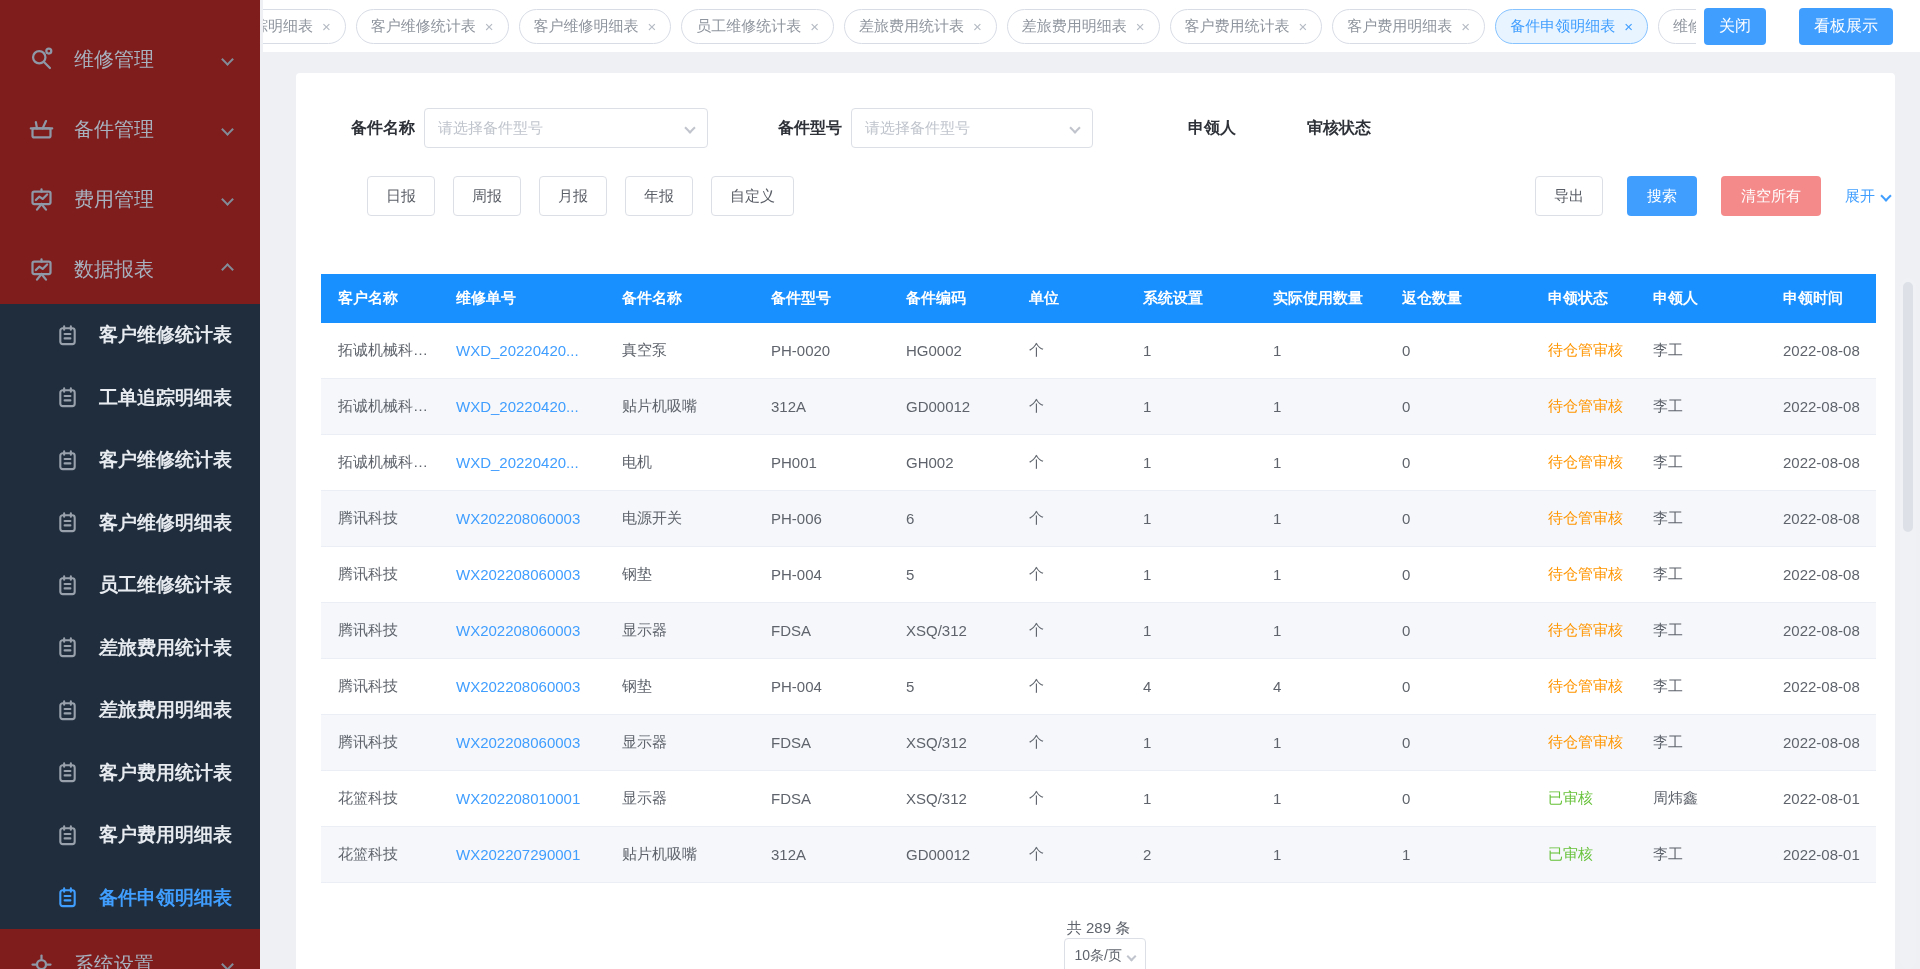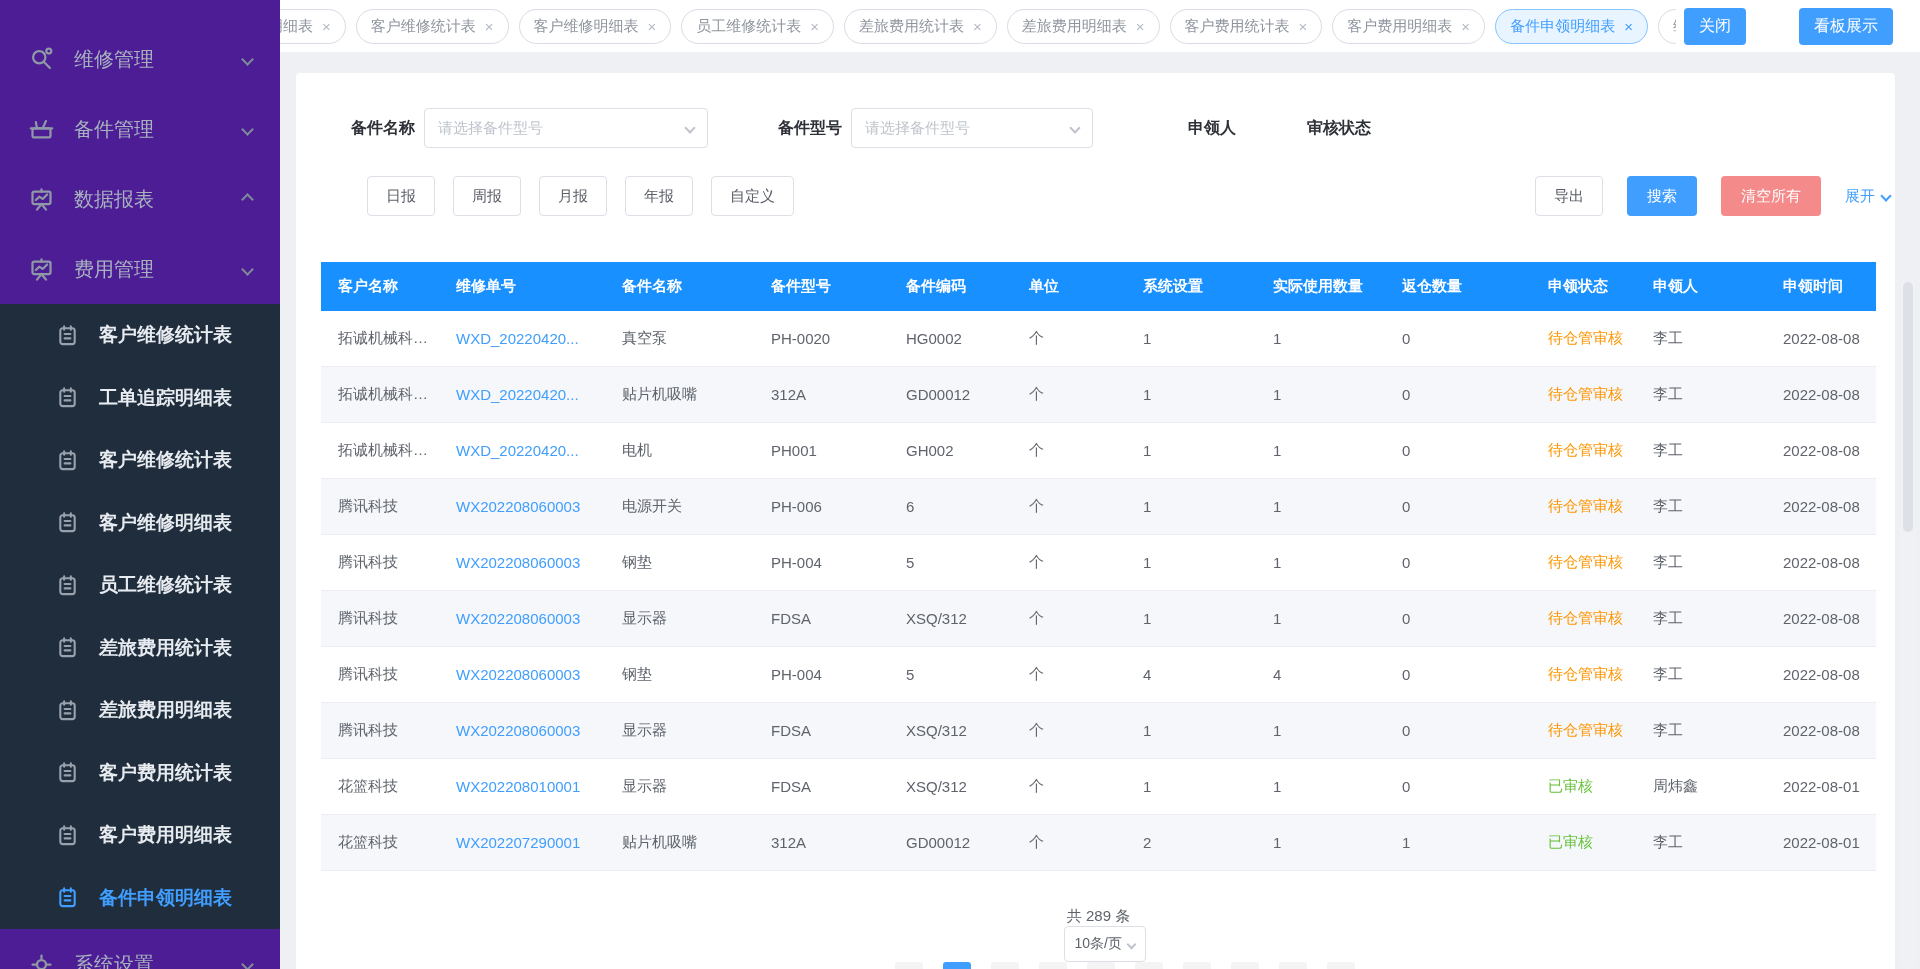--- a/index.html
+++ b/index.html
@@ -1,20 +1,20 @@
 <!DOCTYPE html>
 <html><head>
 <meta charset="utf-8">
 <style>
   * { margin:0; padding:0; box-sizing:border-box; }
   html,body { width:1920px; height:969px; overflow:hidden; }
   body { position:relative; background:#eef0f4; font-family:"Liberation Sans",sans-serif; }
 
   
-  .sidebar { position:absolute; left:0; top:0; width:280px; height:969px; background:#4c1d95; overflow:hidden; z-index:5; }
+  .sidebar { position:absolute; left:0; top:0; width:260px; height:969px; background:#7f1d1d; overflow:hidden; z-index:5; }
   .side-inner { margin-top:-46px; }
   .menu-item { height:70px; display:flex; align-items:center; padding-left:28px; color:#a8b2bf; font-size:20px; position:relative; cursor:pointer; }
   .menu-item .mi-icon { width:27px; height:27px; margin-right:19px; flex:none; color:#8f98a6; }
   .menu-item .chev { position:absolute; right:28px; }
   .submenu { background:#1f2d3d; }
   .sub-item { height:62.5px; display:flex; align-items:center; padding-left:56px; color:#e8ecf1; font-weight:700; font-size:19px; cursor:pointer; }
   .sub-item .si-icon { width:23px; height:23px; margin-right:20px; flex:none; color:#99a1ac; }
   .sub-item.active { color:#409eff; }
   .sub-item.active .si-icon { color:#409eff; }
   .chev { width:9px; height:9px; border-right:2px solid #828c99; border-bottom:2px solid #828c99; display:inline-block; }
@@ -26,21 +26,21 @@
 
   
   .main { position:absolute; left:263px; top:0; right:0; height:100%; }
   .tabbar { height:52px; background:#fff; display:flex; align-items:center; position:relative; overflow:hidden; }
   .tabs { display:flex; align-items:center; gap:10px; }
   .tab { height:35px; border:1px solid #d8dce5; border-radius:18px; display:flex; align-items:center; padding:0 14px; color:#8f959e; font-size:15px; white-space:nowrap; background:#fff; cursor:pointer; flex:none; }
   .tab .x { margin-left:9px; color:#b4bac3; font-size:15px; line-height:1; cursor:pointer; }
   .tab.active { background:#e8f4ff; border-color:#86c3ff; color:#409eff; }
   .tab.active .x { color:#409eff; }
   .tab.clipped { margin-left:-70px; }
-  .tab-actions { position:absolute; right:27px; top:8px; display:flex; gap:53px; background:#fff; padding-left:8px; }
+  .tab-actions { position:absolute; right:27px; top:8px; display:flex; gap:33px; background:#fff; padding-left:8px; }
   .btn-primary { background:#409eff; color:#fff; border:none; height:37px; border-radius:4px; padding:0 15px; font-size:16px; cursor:pointer; font-family:inherit; }
 
   
   .card { position:absolute; left:33px; top:73px; width:1599px; bottom:-20px; background:#fff; border-radius:4px; padding:0 19px 0 25px; }
 
   .filters { display:flex; align-items:center; margin-top:35px; margin-right:-14px; }
   .fgroup { display:flex; align-items:center; }
   .flabel { font-size:16px; font-weight:600; color:#2e3238; margin-right:9px; white-space:nowrap; }
   .fselect { height:40px; border:1px solid #dcdfe6; border-radius:4px; display:flex; align-items:center; justify-content:space-between; padding:0 13px; color:#bfc4cc; font-size:15px; background:#fff; cursor:pointer; }
 
@@ -48,21 +48,21 @@
   .periods { display:flex; gap:18px; margin-left:46px; }
   .pbtn { height:40px; min-width:68px; padding:0 18px; border:1px solid #dcdfe6; border-radius:4px; background:#fff; color:#5a5e66; font-size:15px; cursor:pointer; font-family:inherit; }
   .tright { margin-left:auto; display:flex; align-items:center; gap:24px; }
   .btn { height:40px; border:none; border-radius:4px; padding:0 20px; font-size:15px; color:#fff; cursor:pointer; font-family:inherit; }
   .btn.search { background:#409eff; }
   .btn.clear { background:#f48a8a; }
   .expand { display:flex; align-items:center; gap:7px; color:#409eff; font-size:15px; cursor:pointer; }
   .expand .chev { width:8px; height:8px; }
 
   
-  .table { margin-top:46px; width:1555px; }
+  .table { margin-top:58px; width:1555px; }
   .thead { display:flex; align-items:center; background:#1890ff; height:49px; }
   .th { color:#fff; font-weight:700; font-size:15px; padding-left:17px; flex:none; white-space:nowrap; overflow:hidden; }
   .trow { display:flex; align-items:center; height:56px; border-bottom:1px solid #ebeef5; background:#fff; }
   .trow.stripe { background:#f5f7fa; }
   .cell { font-size:15px; color:#5f646c; padding-left:17px; flex:none; white-space:nowrap; overflow:hidden; text-overflow:ellipsis; }
   .cell.link { color:#409eff; cursor:pointer; }
 
   
   .pagination { display:flex; align-items:center; margin-top:36px; font-size:15px; color:#5f646c;flex-direction:column; }
   .psize { width:82px; height:36px; border:1px solid #dcdfe6; border-radius:4px; display:flex; align-items:center; justify-content:space-between; padding:0 10px; margin-left:12px; color:#5f646c; font-size:14px; cursor:pointer; }
@@ -121,35 +121,35 @@
       <div class="menu-item">
         <div class="mi-icon">
           <svg viewBox="0 0 24 24" fill="none" stroke="currentColor" stroke-width="2" stroke-linecap="round" stroke-linejoin="round">
             <rect x="4" y="5" width="16" height="11" rx="1.5"></rect>
             <polyline points="7,12.5 10,9.5 13,11.5 17,7.5"></polyline>
             <line x1="12" y1="16" x2="8" y2="21"></line>
             <line x1="12" y1="16" x2="16" y2="21"></line>
             <line x1="12" y1="3" x2="12" y2="5"></line>
           </svg>
         </div>
-        <div style="flex: 1 1 0%;">数据报表</div>
-        <div class="chev up"></div>
+        <div style="flex: 1 1 0%;">费用管理</div>
+        <div class="chev down"></div>
       </div>
       <div class="menu-item">
         <div class="mi-icon">
           <svg viewBox="0 0 24 24" fill="none" stroke="currentColor" stroke-width="2" stroke-linecap="round" stroke-linejoin="round">
             <rect x="4" y="5" width="16" height="11" rx="1.5"></rect>
             <polyline points="7,12.5 10,9.5 13,11.5 17,7.5"></polyline>
             <line x1="12" y1="16" x2="8" y2="21"></line>
             <line x1="12" y1="16" x2="16" y2="21"></line>
             <line x1="12" y1="3" x2="12" y2="5"></line>
           </svg>
         </div>
-        <div style="flex: 1 1 0%;">费用管理</div>
-        <div class="chev down"></div>
+        <div style="flex: 1 1 0%;">数据报表</div>
+        <div class="chev up"></div>
       </div>
       <div class="submenu">
         <div class="sub-item">
           <div class="si-icon">
             <svg viewBox="0 0 24 24" fill="none" stroke="currentColor" stroke-width="2.2" stroke-linecap="round">
               <rect x="4.5" y="4.5" width="15" height="16.5" rx="2.5"></rect>
               <line x1="9" y1="10.5" x2="15" y2="10.5"></line>
               <line x1="9" y1="15" x2="15" y2="15"></line>
               <line x1="8.5" y1="2.5" x2="8.5" y2="6"></line>
               <line x1="15.5" y1="2.5" x2="15.5" y2="6"></line>

